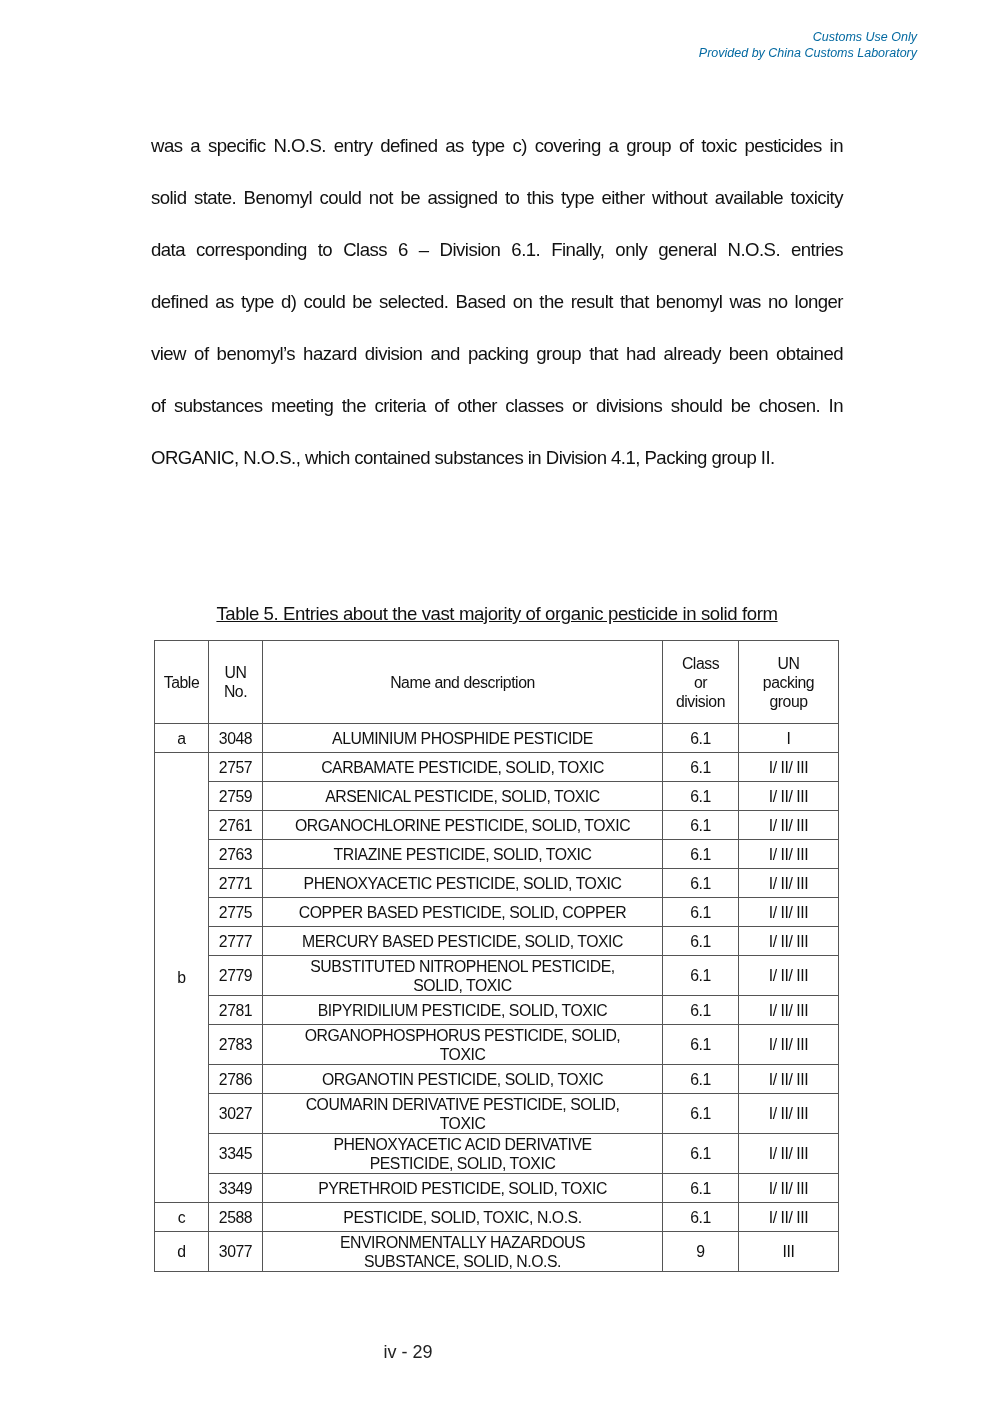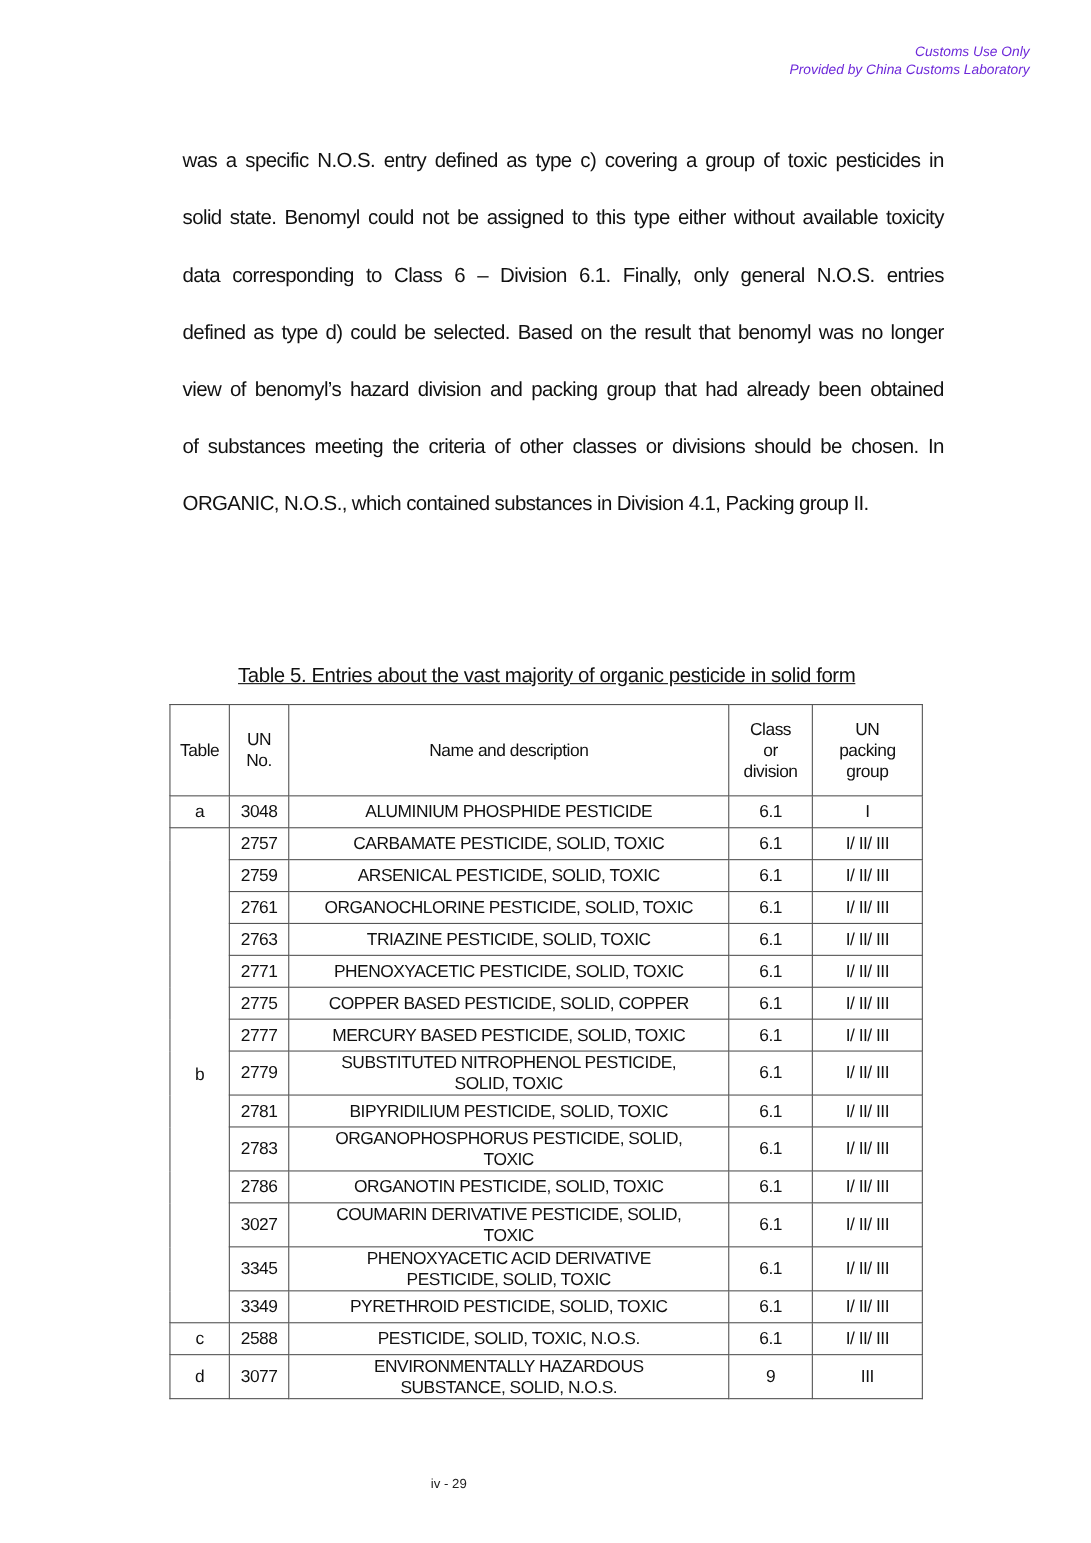--- a/index.html
+++ b/index.html
@@ -1,40 +1,40 @@
 <!DOCTYPE html>
 <html><head>
 <meta charset="utf-8">
 <style>
   html, body { margin: 0; padding: 0; background: #ffffff; }
   body { width: 992px; height: 1403px; position: relative; overflow: hidden;
          font-family: "Liberation Sans", sans-serif; color: #111; }
-  .header { position: absolute; right: 56px; top: 29px; text-align: right;
-            font-style: italic; font-size: 12.5px; line-height: 16px; color: #6d28d9; margin-top: 10px; }
-  .body-text { position: absolute; left: 166px; width: 692px; top: 128px; }
+  .header { position: absolute; right: 75px; top: 29px; text-align: right;
+            font-style: italic; font-size: 12.5px; line-height: 16px; color: #0369a1; }
+  .body-text { position: absolute; left: 151px; width: 692px; top: 128px; }
   .para-line { height: 52px; line-height: 36px; font-size: 18.6px; letter-spacing: -0.55px;
                white-space: nowrap; word-spacing: 0px; }
   .para-line.justify { text-align: justify; text-align-last: justify; }
   .caption { position: absolute; left: 151px; width: 692px; top: 600px; text-align: center;
              font-size: 18.6px; letter-spacing: -0.4px; line-height: 28px; text-decoration: underline; }
   table.entries { position: absolute; left: 154px; top: 640px; border-collapse: collapse;
                   font-size: 15.8px; letter-spacing: -0.45px; }
   table.entries td, table.entries th { border: 1.3px solid #555; text-align: center;
                   vertical-align: middle; padding: 0; font-weight: normal; line-height: 19px; }
   th.h { height: 82px; }
   td.type { width: 53px; }
   td.un { width: 53px; }
   td.name { width: 399px; }
   td.cls { width: 75px; }
   td.pg { width: 99px; }
   tr.r1 td { height: 28px; }
   tr.r2 td { height: 39px; line-height: 19px; }
   .cell-inner { display: block; }
   .footer { position: absolute; left: 0; width: 816px; top: 1342px; text-align: center;
-            font-size: 12px; color: #222; }
+            font-size: 18px; color: #222; }
 </style>
 </head>
 <body>
 
 <div class="header">
   <div>Customs Use Only</div>
   <div>Provided by China Customs Laboratory</div>
 </div>
 
 <div class="body-text">

